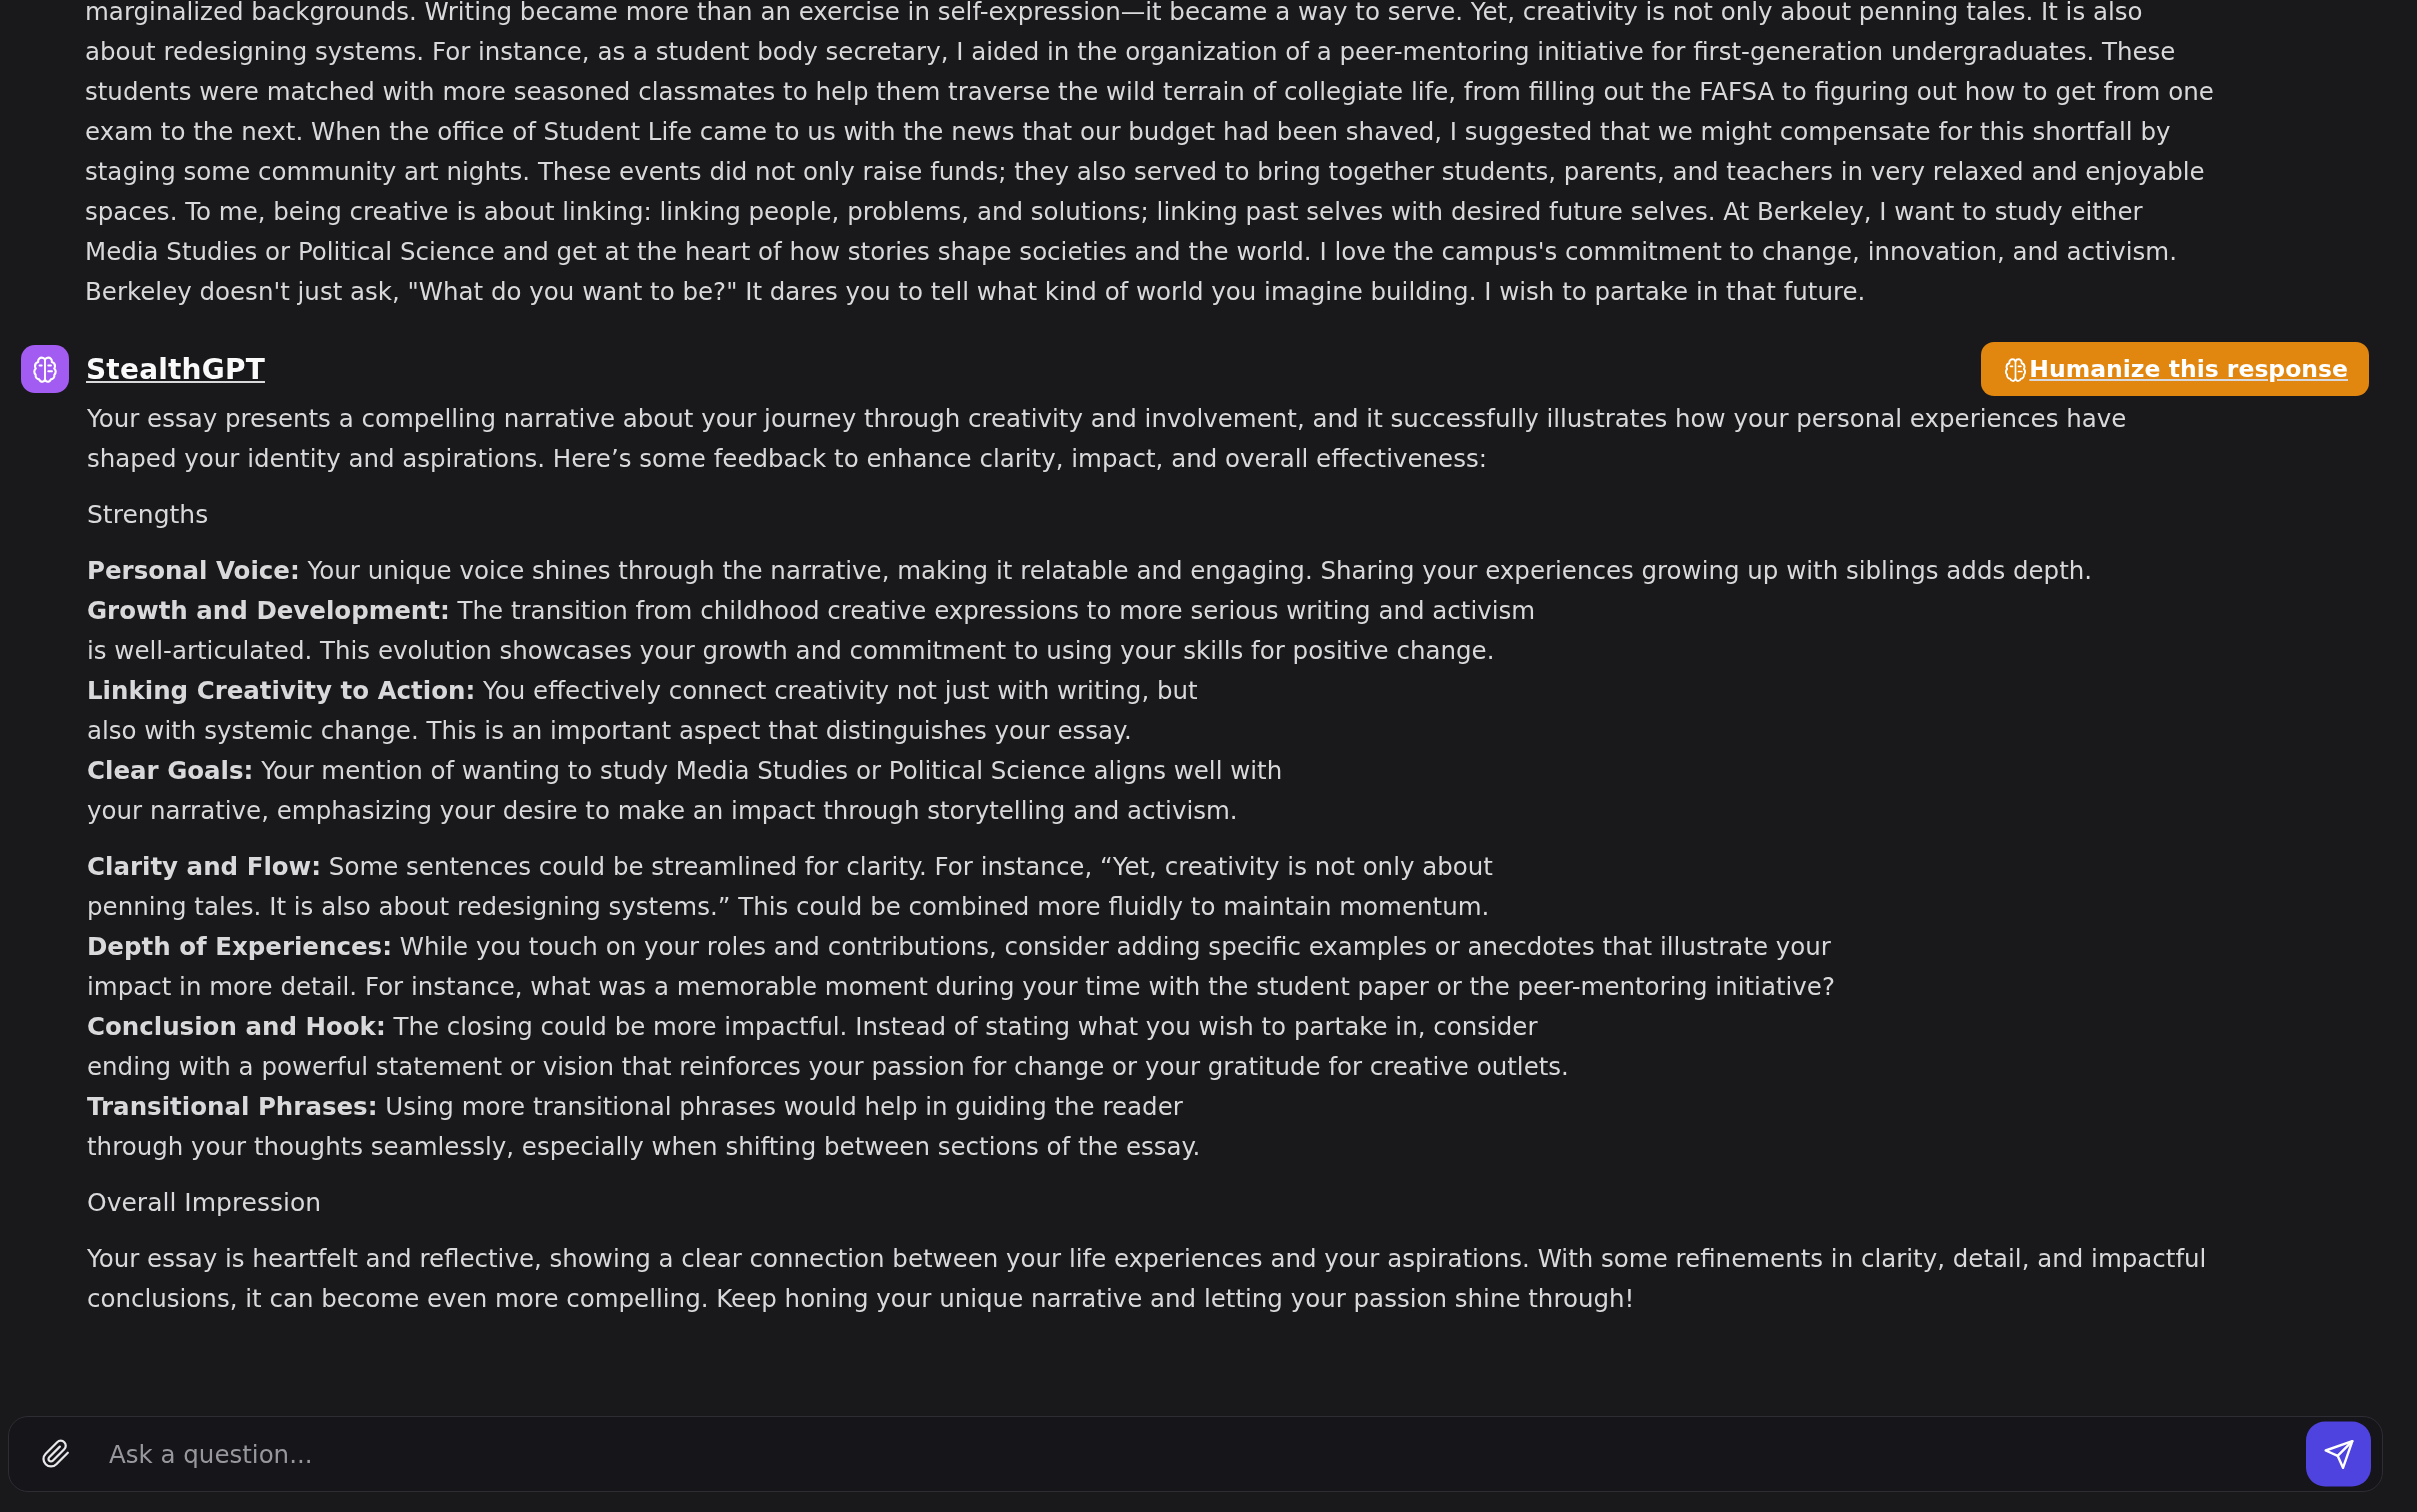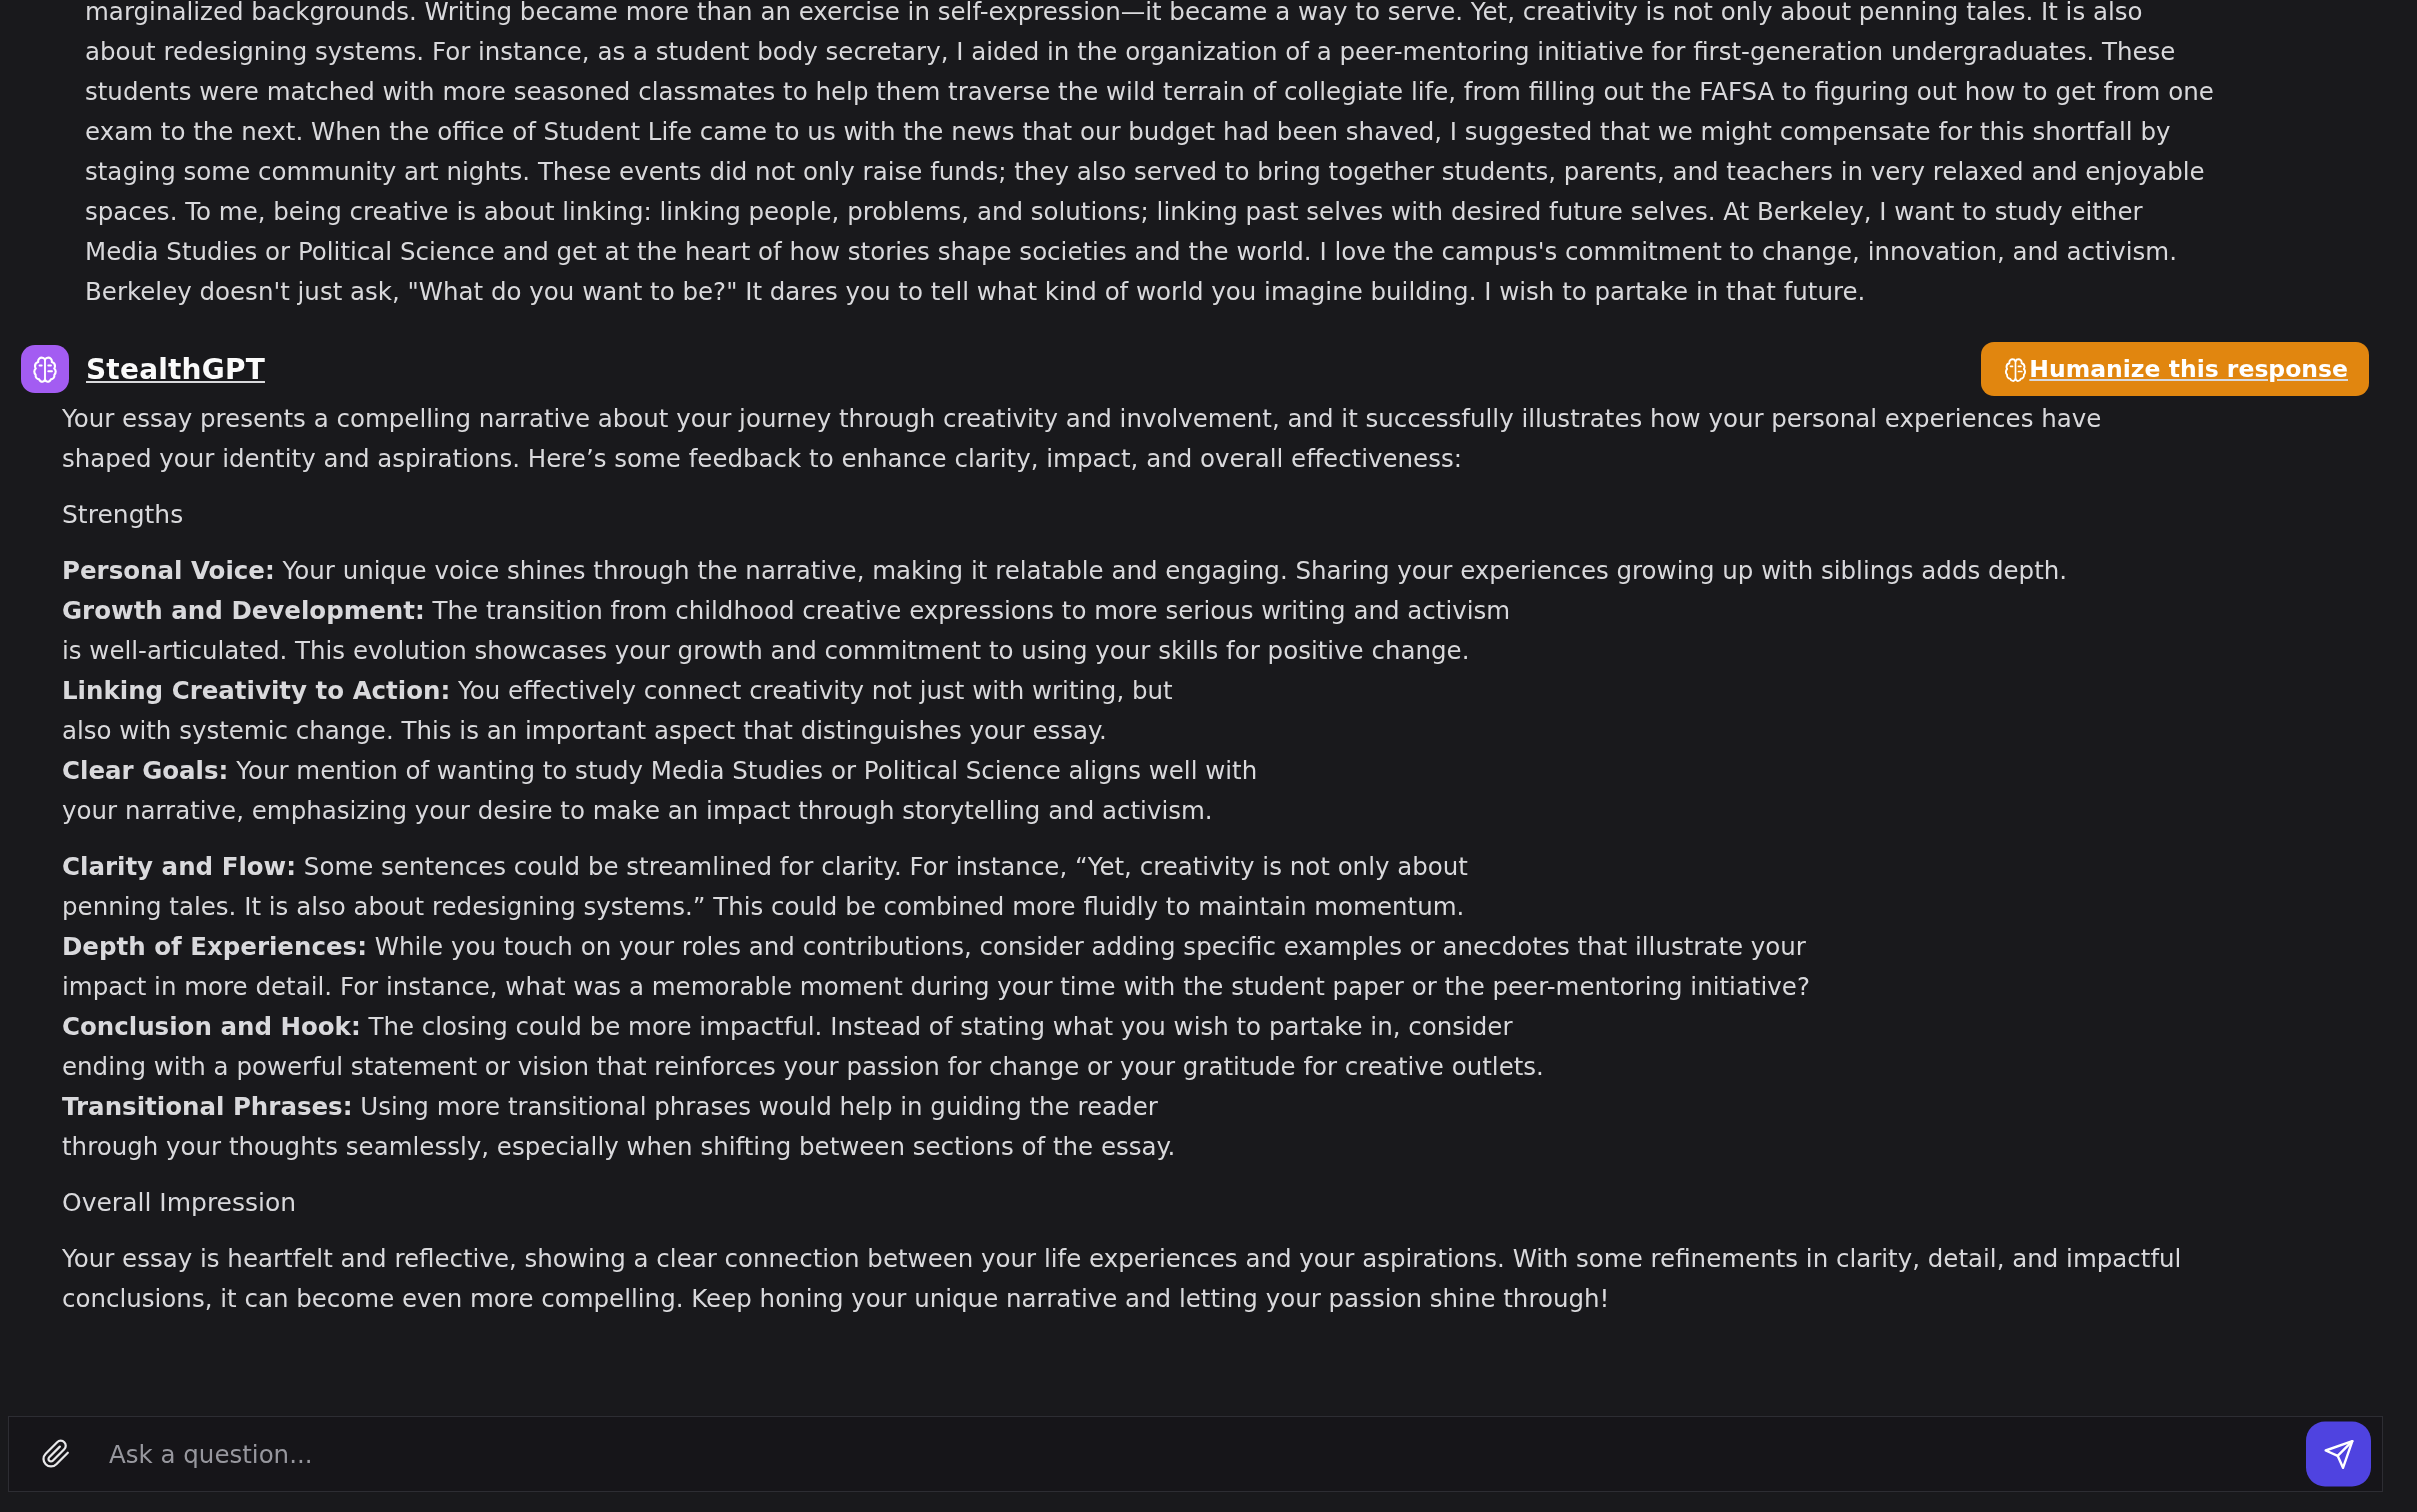--- a/index.html
+++ b/index.html
@@ -43,35 +43,35 @@
     display: flex; align-items: center; 
     padding: 0 21px;
     border: none; border-radius: 13px;
     background: #e1860f;
     color: #ffffff;
     font-family: "DejaVu Sans", sans-serif;
     font-size: 23.5px; font-weight: 700;
     cursor: pointer;
   }
   .humanize-btn svg { width: 27px; height: 27px; }
-  .msg-body { margin-top: 6px; padding-left: 62px; }
+  .msg-body { margin-top: 6px; padding-left: 87px; }
   .para { margin: 0 0 16px 0; }
   .para .line b { font-weight: 700; }
   .sec-heading {
     margin: 0 0 16px 0;
     font-size: 25px; font-weight: 400;
     line-height: 40px;
     color: #d9d9dc;
   }
   .composer {
     position: absolute;
     left: 8px; top: 1416px;
     width: 2375px; height: 76px;
     border: 1px solid #2d2d33;
-    border-radius: 0;
+    border-radius: 20px;
     background: #161519;
     display: flex; align-items: center;
   }
   .attach-btn {
     background: none; border: none; padding: 0;
     margin-left: 30px;
     width: 34px; height: 34px;
     color: #e8e8ea;
     cursor: pointer;
     display: flex; align-items: center; justify-content: center;

